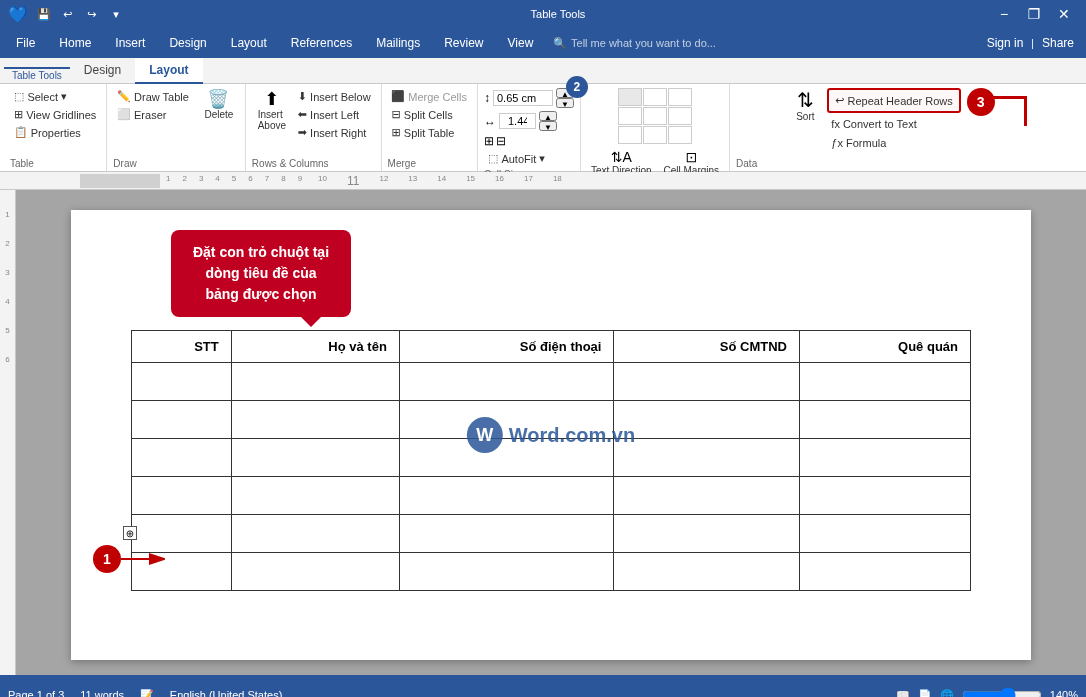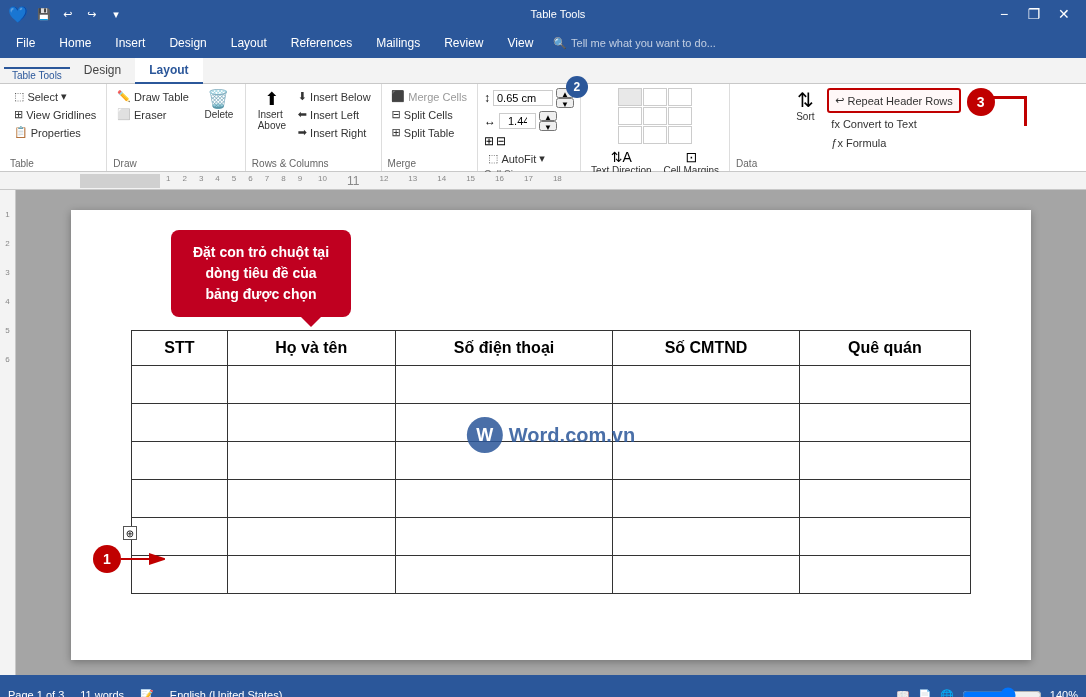--- a/index.html
+++ b/index.html
@@ -229,22 +229,22 @@
 
     
     .doc-table {
       border-collapse: collapse;
       width: 100%;
       margin-top: 90px;
     }
     .doc-table th, .doc-table td {
       border: 1.5px solid #333;
       padding: 8px 12px;
-      text-align: center;
-      font-size: 16px;
+      text-align: right;
+      font-size: 13px;
     }
     .doc-table th {
       font-weight: bold;
       background: white;
     }
     .doc-table td {
       height: 38px;
     }
 
     
@@ -351,20 +351,25 @@
   <div class="menu-item">Insert</div>
   <div class="menu-item">Design</div>
   <div class="menu-item">Layout</div>
   <div class="menu-item">References</div>
   <div class="menu-item">Mailings</div>
   <div class="menu-item">Review</div>
   <div class="menu-item">View</div>
   <div class="menu-search">
     <span>🔍</span>
     <input type="text" placeholder="Tell me what you want to do..." style="">
+  </div>
+  <div class="menu-right">
+    <span>Sign in</span>
+    <span style="font-size:10px;">|</span>
+    <span>Share</span>
   </div>
 </div>
 
 <div class="ribbon-tab-row">
   <div style="display:flex;align-items:flex-end;padding-bottom:2px;">
     <span style="font-size:10px;color:#2b579a;border-top:2px solid #2b579a;padding:1px 8px 0;">Table Tools</span>
   </div>
   <div class="ribbon-tab">Design</div>
   <div class="ribbon-tab active">Layout</div>
 </div>

